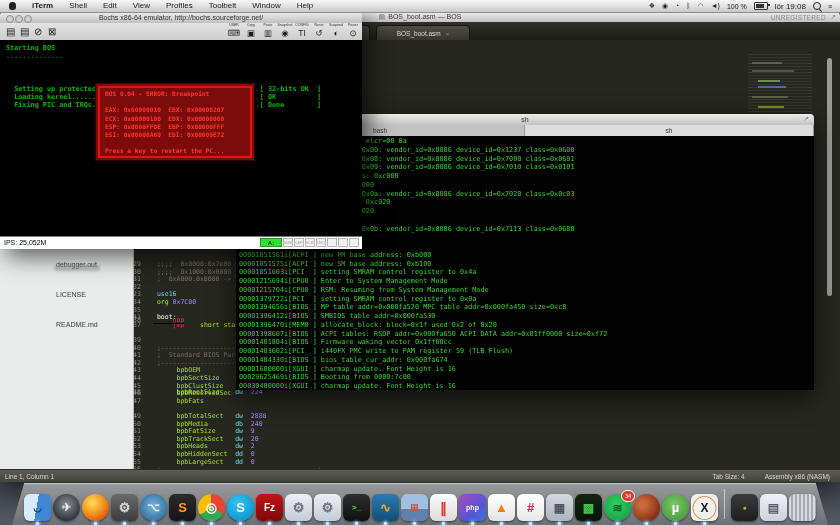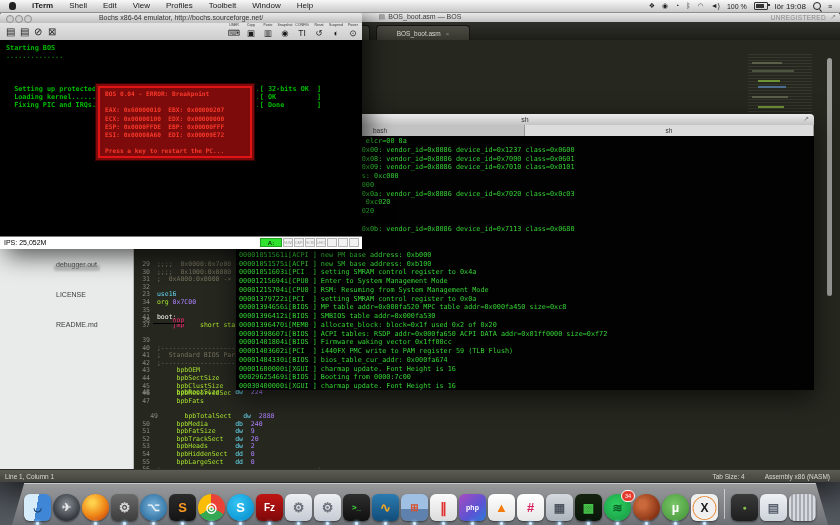--- a/index.html
+++ b/index.html
@@ -33,21 +33,21 @@
   #ed-expand{position:absolute;right:4px;top:1px;font-size:7px;color:#8a8a8a;}
   #ed-tabbar{position:absolute;left:0;top:10px;width:100%;height:18px;background:linear-gradient(#31312b,#1d1d18);
     border-bottom:1px solid #121210;}
   .ed-tab{position:absolute;top:3px;height:15px;background:linear-gradient(#4c4c44,#35352e);
     border-radius:4px 4px 0 0;border:1px solid #151512;border-bottom:none;
     color:#d6d6cd;font-size:6.5px;line-height:15px;text-align:center;}
   .ed-tab .x{color:#8b8b83;margin-left:5px;font-size:6px;}
   
   #code-pane{position:absolute;left:133px;top:28px;width:707px;height:441px;background:#26271f;overflow:hidden;}
   .crow{position:absolute;left:0;white-space:pre;font-family:"DejaVu Sans Mono",monospace;font-size:6.5px;line-height:7.6px;}
-  .crow .ln{display:inline-block;width:17px;text-align:right;color:#87887f;padding-right:3px;}
+  .crow .ln{display:inline-block;width:17px;color:#87887f;padding-right:3px;}
   .cm{color:#75715e}.kw{color:#66d9ef}.nm{color:#ae81ff}.lb{color:#a6e22e}.rd{color:#f92672}.tx{color:#f8f8f2}
   #minimap{position:absolute;left:615px;top:14px;width:64px;height:72px;opacity:.8;
     background:repeating-linear-gradient(#3a3b31 0 1px,transparent 1px 3px);}
   #minimap i{position:absolute;display:block;height:2px;}
   #ed-scroll{position:absolute;left:694px;top:18px;width:5px;height:238px;background:#9a9a96;border-radius:3px;}
   
   #sidebar{position:absolute;left:0;top:10px;width:133px;height:447px;background:#e9eaea;border-right:1px solid #b9b9b9;}
   #sidebar ul{list-style:none;margin:0;padding:236px 0 0 0;}
   #sidebar li{height:30px;line-height:14px;font-size:7px;color:#3c3c3c;padding-left:56px;}
   #side-smudge{position:absolute;left:54px;top:243px;width:46px;height:6px;background:#9b9b9b;opacity:.5;border-radius:2px;filter:blur(1px);}
@@ -176,21 +176,21 @@
         <div class="crow" style="top: 297px;"><span class="ln">39</span></div>
         <div class="crow" style="top: 304.6px;"><span class="ln">40</span><span class="cm"> ;------------------------------------------;</span></div>
         <div class="crow" style="top: 312.2px;"><span class="ln">41</span><span class="cm"> ;  Standard BIOS Parameter Block           ;</span></div>
         <div class="crow" style="top: 319.8px;"><span class="ln">42</span><span class="cm"> ;------------------------------------------;</span></div>
         <div class="crow" style="top: 327.4px;"><span class="ln">43</span><span class="tx">      </span><span class="lb">bpbOEM</span></div>
         <div class="crow" style="top: 335px;"><span class="ln">44</span><span class="tx">      </span><span class="lb">bpbSectSize</span></div>
         <div class="crow" style="top: 342.6px;"><span class="ln">45</span><span class="tx">      </span><span class="lb">bpbClustSize</span></div>
         <div class="crow" style="top: 350.2px;"><span class="ln">46</span><span class="tx">      </span><span class="lb">bpbReservedSec</span></div>
         <div class="crow" style="top: 357.8px;"><span class="ln">47</span><span class="tx">      </span><span class="lb">bpbFats</span></div>
         <div class="crow" style="top: 349px;"><span class="ln">48</span><span class="tx">      </span><span class="lb">bpbRootSize</span><span class="kw">    dw</span><span class="nm">  224</span></div>
-        <div class="crow" style="top: 373px; padding-left: 8px;"><span class="ln">49</span><span class="tx">      </span><span class="lb">bpbTotalSect</span><span class="kw">   dw</span><span class="nm">  2880</span></div>
+        <div class="crow" style="top: 373px;"><span class="ln">49</span><span class="tx">      </span><span class="lb">bpbTotalSect</span><span class="kw">   dw</span><span class="nm">  2880</span></div>
         <div class="crow" style="top: 380.6px;"><span class="ln">50</span><span class="tx">      </span><span class="lb">bpbMedia</span><span class="kw">       db</span><span class="nm">  240</span></div>
         <div class="crow" style="top: 388.2px;"><span class="ln">51</span><span class="tx">      </span><span class="lb">bpbFatSize</span><span class="kw">     dw</span><span class="nm">  9</span></div>
         <div class="crow" style="top: 395.8px;"><span class="ln">52</span><span class="tx">      </span><span class="lb">bpbTrackSect</span><span class="kw">   dw</span><span class="nm">  20</span></div>
         <div class="crow" style="top: 403.4px;"><span class="ln">53</span><span class="tx">      </span><span class="lb">bpbHeads</span><span class="kw">       dw</span><span class="nm">  2</span></div>
         <div class="crow" style="top: 411px;"><span class="ln">54</span><span class="tx">      </span><span class="lb">bpbHiddenSect</span><span class="kw">  dd</span><span class="nm">  0</span></div>
         <div class="crow" style="top: 418.6px;"><span class="ln">55</span><span class="tx">      </span><span class="lb">bpbLargeSect</span><span class="kw">   dd</span><span class="nm">  0</span></div>
         <div class="crow" style="top: 426.2px;"><span class="ln">56</span><span class="cm"> ;----------------------------------------;</span></div>
         <div class="crow" style="top: 433.8px;"><span class="ln">57</span><span class="cm"> ;  extended BPB for FAT12/FAT16          ;</span></div>
       </div>
     <div id="minimap">

